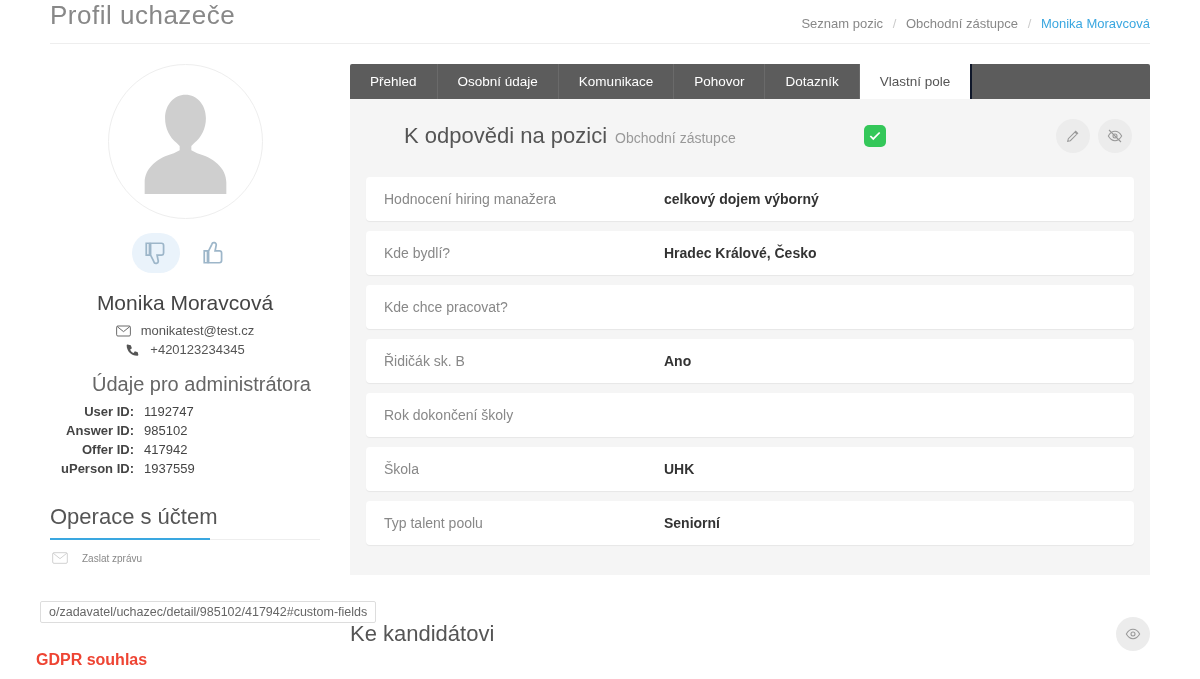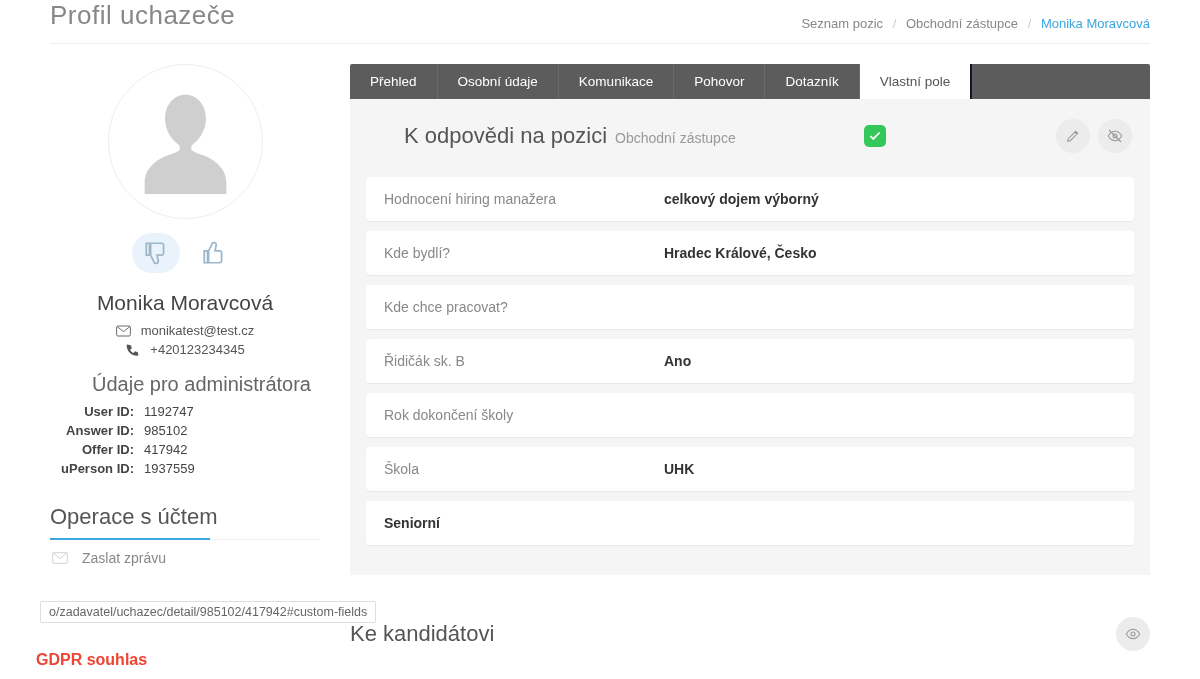--- a/index.html
+++ b/index.html
@@ -89,21 +89,21 @@
     margin-top: 28px; padding-bottom: 10px; position: relative;
   }
   .ops-heading::after {
     content: ""; position: absolute; left: 0; bottom: 0; width: 160px; height: 2px; background: #3aa7e0;
   }
   .ops-heading::before {
     content: ""; position: absolute; left: 0; right: 0; bottom: 0; height: 1px; background: #eee;
   }
   .op-item {
     display: flex; align-items: center; gap: 14px; text-align: left;
-    padding: 10px 2px; color: #888; font-size: 14px; cursor: pointer;
+    padding: 10px 2px; color: #888; font-size: 10px; cursor: pointer;
   }
   .op-icon { width: 16px; height: 16px; fill: #bbb; stroke: #bbb; }
   .op-icon.circle { fill: #bbb; stroke: none; }
 
   .tabs {
     display: flex; background: #5c5c5c; border-top-left-radius: 2px; border-top-right-radius: 2px;
   }
   .tab {
     padding: 10px 20px; color: #fff; font-size: 13.5px; cursor: pointer;
     border-right: 1px solid #6a6a6a;
@@ -295,20 +295,21 @@
         </div>
         <div class="field-card">
           <div class="flabel">Rok dokončení školy</div>
           <div class="fvalue"></div>
         </div>
         <div class="field-card">
           <div class="flabel">Škola</div>
           <div class="fvalue">UHK</div>
         </div>
         <div class="field-card">
+          <div class="flabel">Typ talent poolu</div>
           <div class="fvalue">Seniorní</div>
         </div>
       </div>
 
       <div class="lower-section">
         <h2>Ke kandidátovi</h2>
         <div class="round-btn">
           <svg viewBox="0 0 24 24">
             <path d="M2 12s4-7 10-7 10 7 10 7-4 7-10 7S2 12 2 12z"></path>
               <circle cx="12" cy="12" r="3"></circle>

